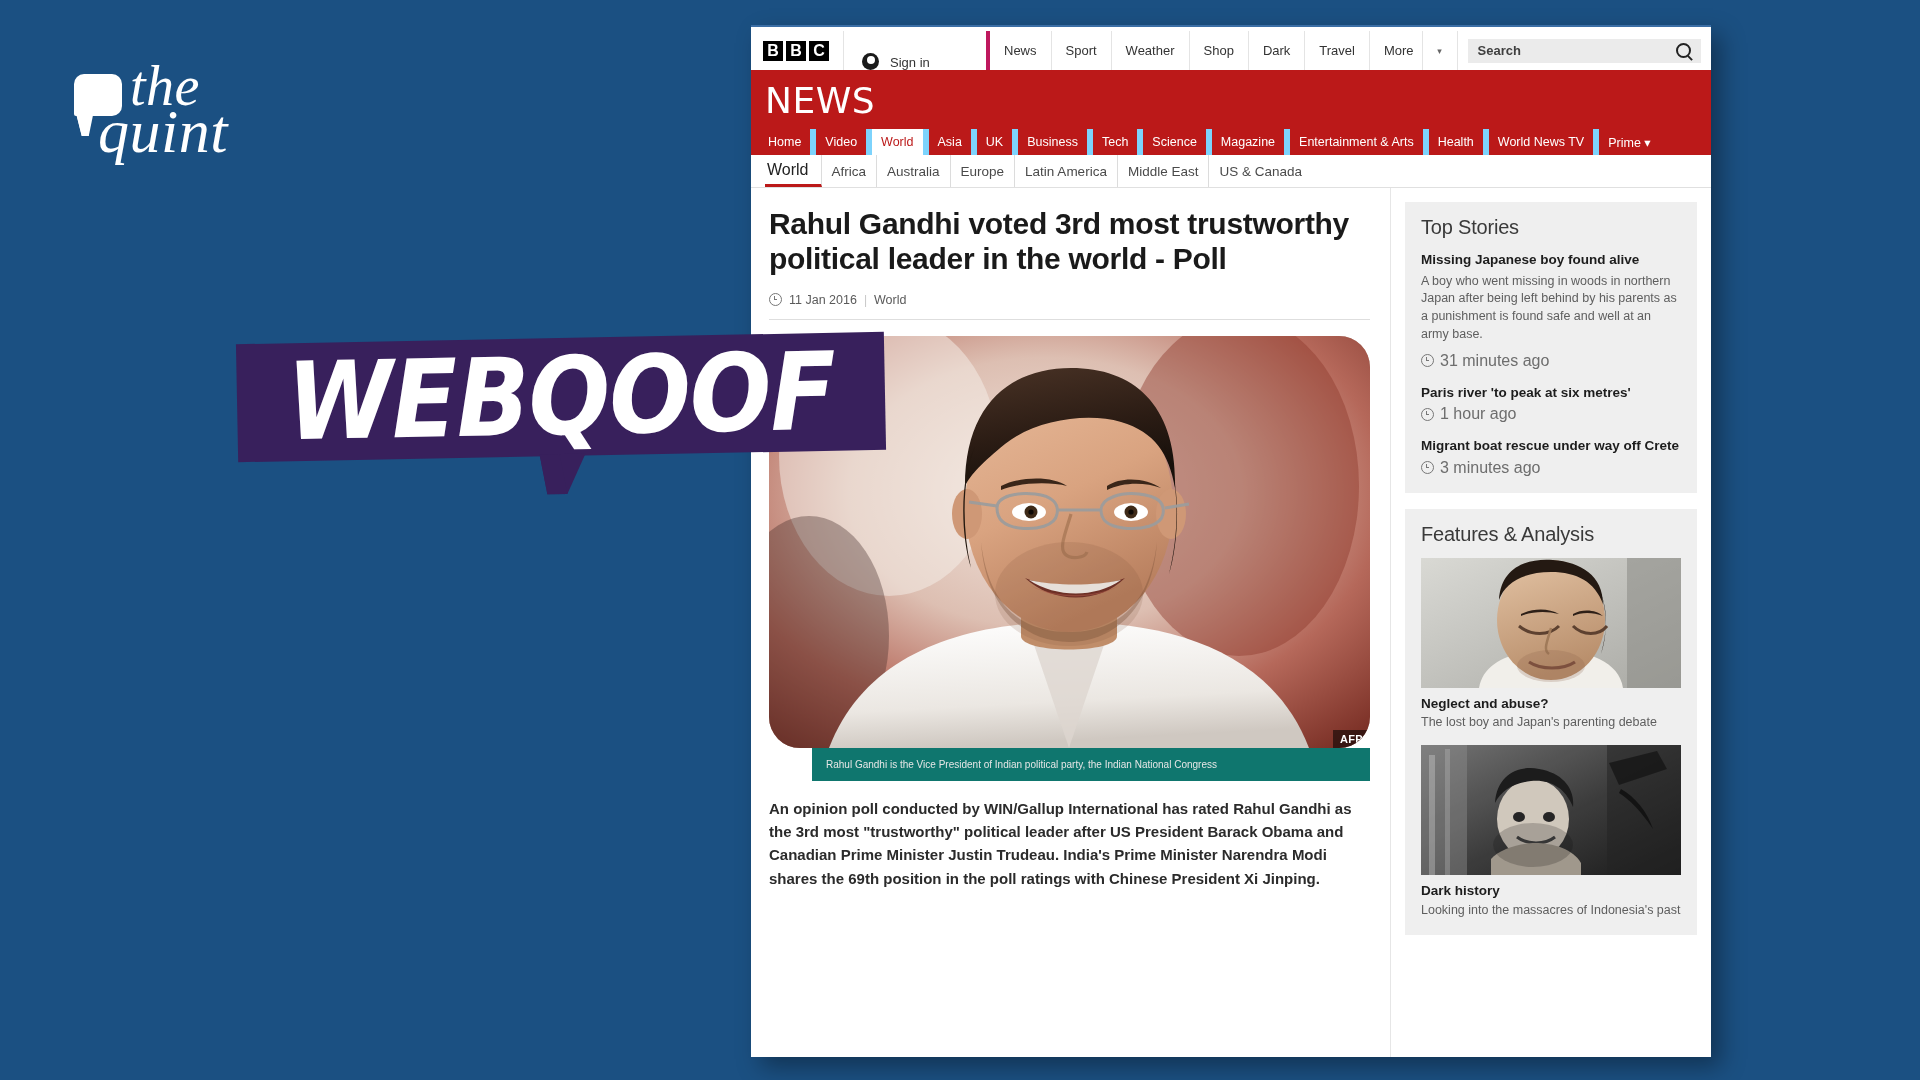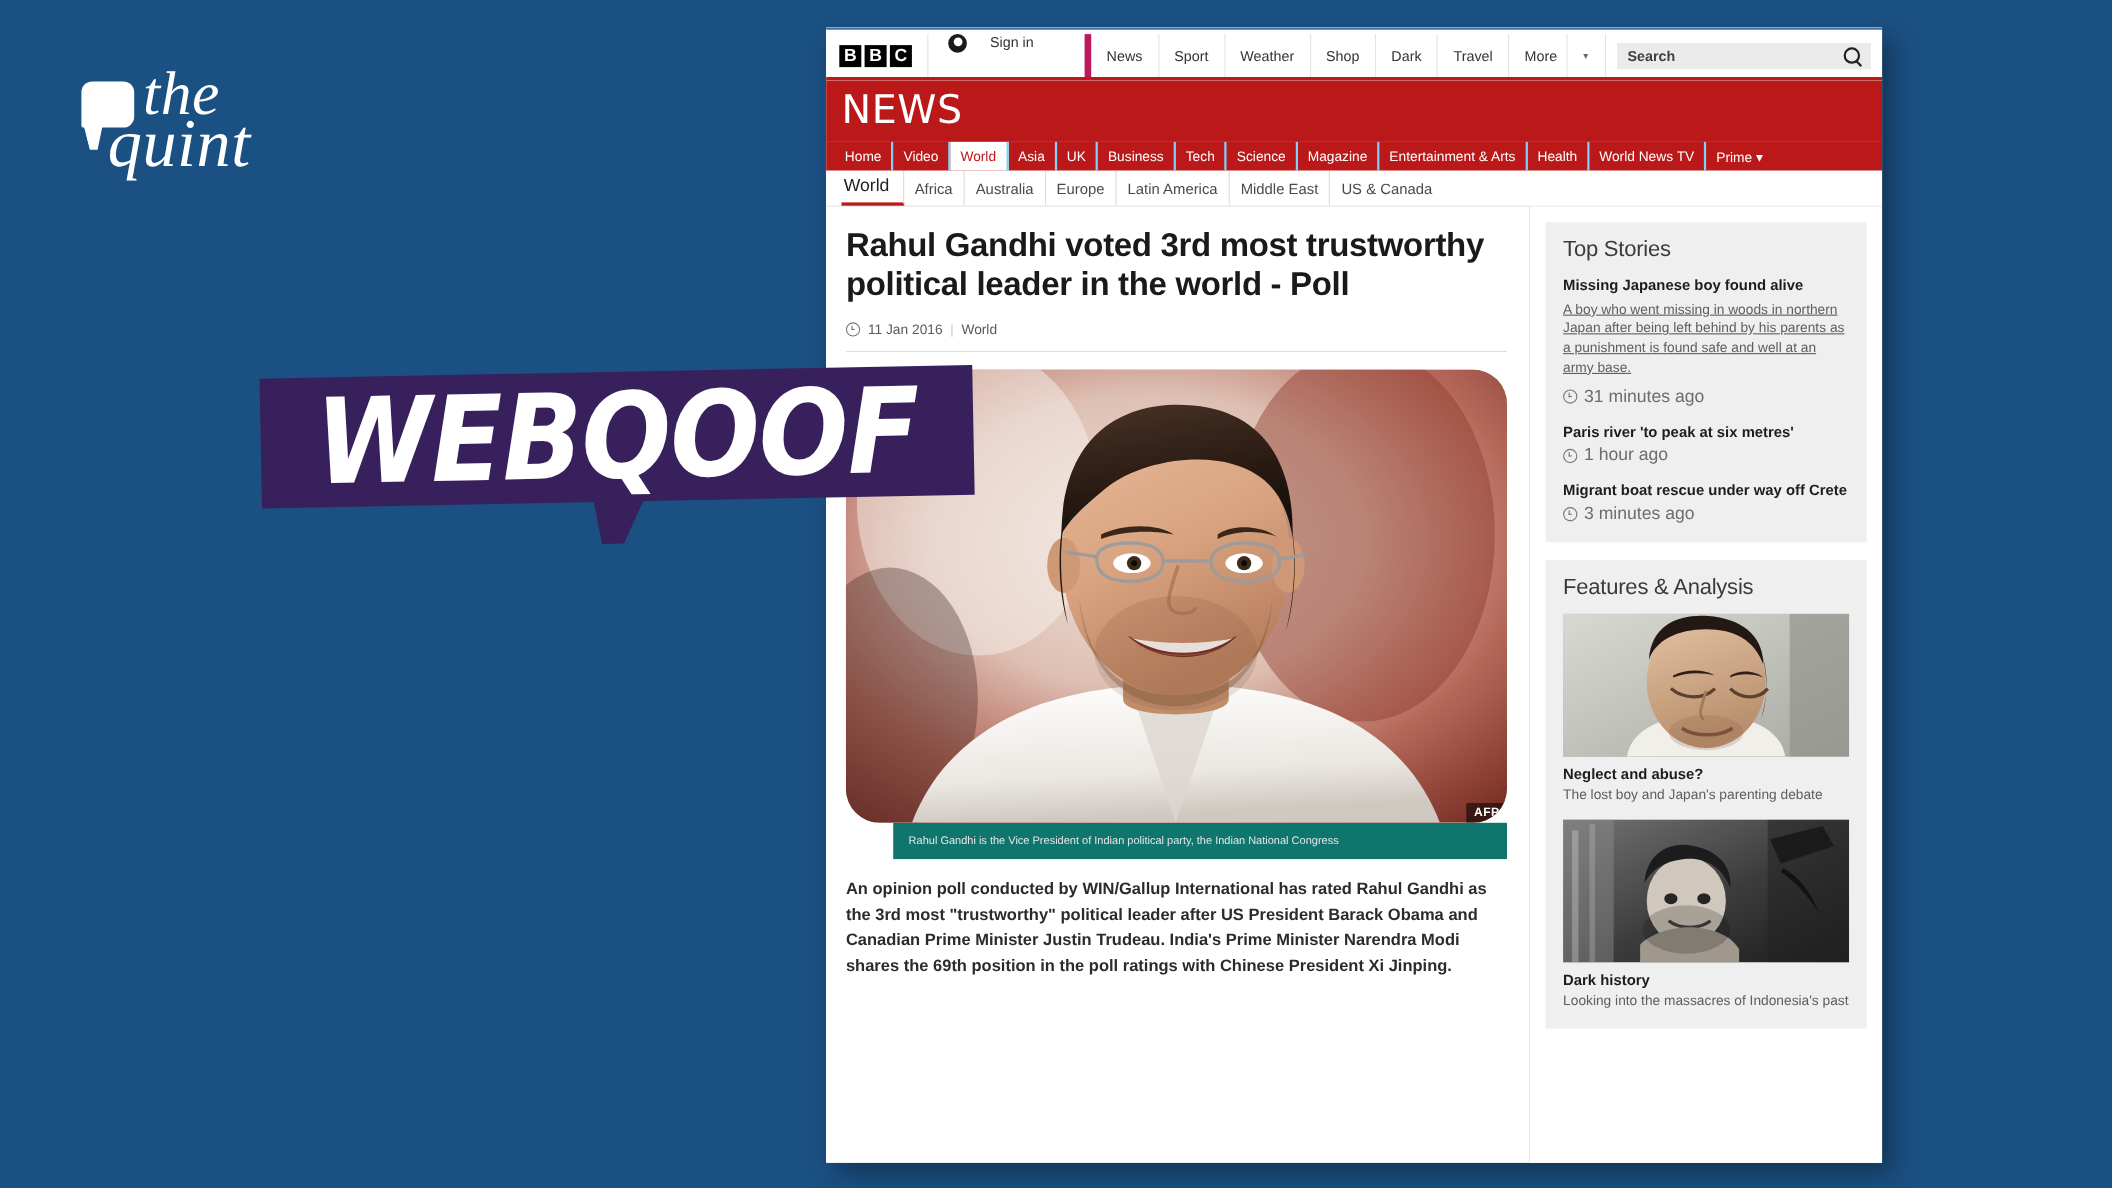--- a/index.html
+++ b/index.html
@@ -150,24 +150,24 @@
     font-family: "Liberation Sans", sans-serif;
     font-weight: bold;
     font-size: 16px;
     display: flex;
     align-items: center;
     justify-content: center;
     line-height: 1;
   }
   #bbc-signin {
     display: flex;
-    align-items: flex-start;
-    gap: 21px;
+    align-items: flex-end;
+    gap: 11px;
     padding: 0 18px;
-    border-right: 6px solid #be185d;
+    border-right: 4px solid #be185d;
     min-width: 106px;
   }
   .signin-avatar {
     width: 17px;
     height: 17px;
     border-radius: 50%;
     background: #1a1a1a;
     position: relative;
     flex: none;
   }
@@ -272,21 +272,21 @@
     align-items: stretch;
     padding-left: 8px;
     position: relative;
   }
   .secnav-item {
     display: flex;
     align-items: center;
     padding: 0 9px;
     font-size: 12.5px;
     color: #ffffff;
-    border-right: 2px solid #7dd3fc;
+    border-right: 6px solid #7dd3fc;
     white-space: nowrap;
   }
   .secnav-item:last-child { border-right: none; }
   .secnav-item.active {
     background: #ffffff;
     color: #bb1919;
   }
 
   
   #bbc-subnav {
@@ -447,21 +447,20 @@
     font-weight: bold;
     color: #1d1d1d;
     line-height: 1.3;
     margin: 0 0 4px 0;
   }
   .story-summary {
     font-size: 12.5px;
     color: #5e5e5e;
     line-height: 1.42;
     margin: 0 0 8px 0;
-    text-decoration: underline;
   }
   .story-time {
     display: flex;
     align-items: center;
     gap: 6px;
     font-size: 16px;
     color: #6d6d6d;
   }
   .feature-item { margin-bottom: 14px; }
   .feature-item:last-child { margin-bottom: 0; }

